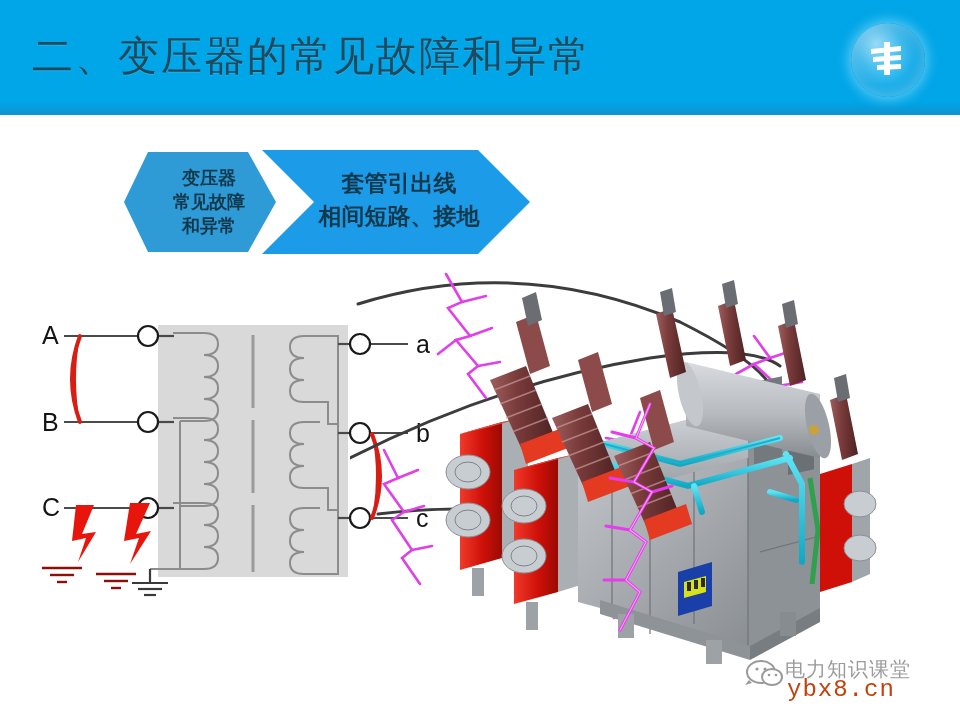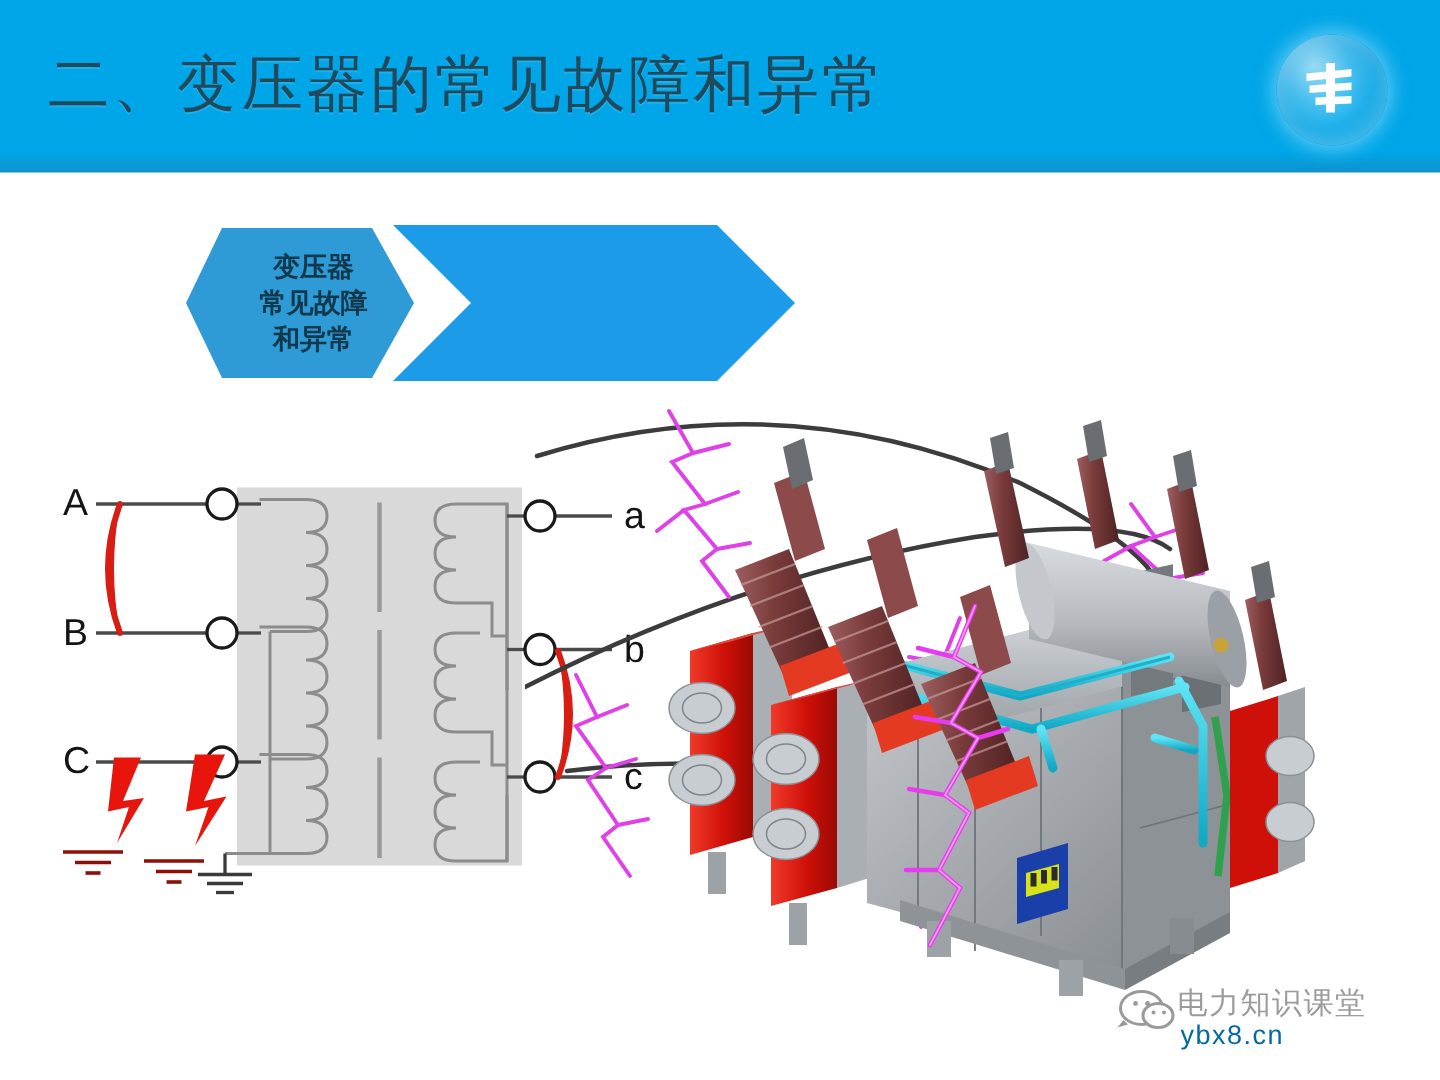--- a/index.html
+++ b/index.html
@@ -61,22 +61,22 @@
 
   
   .watermark{position:absolute;left:745px;top:652px;width:210px;height:62px;}
   .wm-text{
     position:absolute;left:40px;top:2px;
     font-size:20px;line-height:30px;color:#8A8A8A;letter-spacing:1px;
     font-family:"Liberation Sans",sans-serif;opacity:.85;
   }
   .wm-url{
     position:absolute;left:42px;top:28px;
-    font-size:18px;line-height:20px;color:#0369a1;letter-spacing:1px;
-    font-family:Liberation Sans, sans-serif;
+    font-size:24px;line-height:20px;color:#c2410c;letter-spacing:1px;
+    font-family:Liberation Mono, monospace;
   }
 </style>
 </head>
 <body>
 
 <div class="slide">
 
   <div class="header">
     <div class="header-title">二、变压器的常见故障和异常</div>
 
@@ -104,20 +104,22 @@
         <polygon points="148,152 248,152 276,202 248,252 148,252 124,202" fill="#2E9AD6"></polygon>
       </g>
     </svg>
 
     <div class="chev chev-left"></div>
     <div class="chev-text" style="left:148px;top:166px;width:122px;font-size:18px;line-height:24px;">变压器
 常见故障
 和异常</div>
 
     <div class="chev chev-right"></div>
+    <div class="chev-text" style="left:286px;top:167px;width:226px;font-size:23px;line-height:33px;">套管引出线
+相间短路、接地</div>
   </div>
 
   <div class="schematic">
     <svg width="450" height="320" viewBox="0 0 450 320">
 
       <rect x="138" y="25" width="190" height="252" fill="#D9D9D9"></rect>
 
       <g stroke="#9A9A9A" stroke-width="3">
         <line x1="233" y1="35" x2="233" y2="108"></line>
         <line x1="233" y1="120" x2="233" y2="193"></line>

